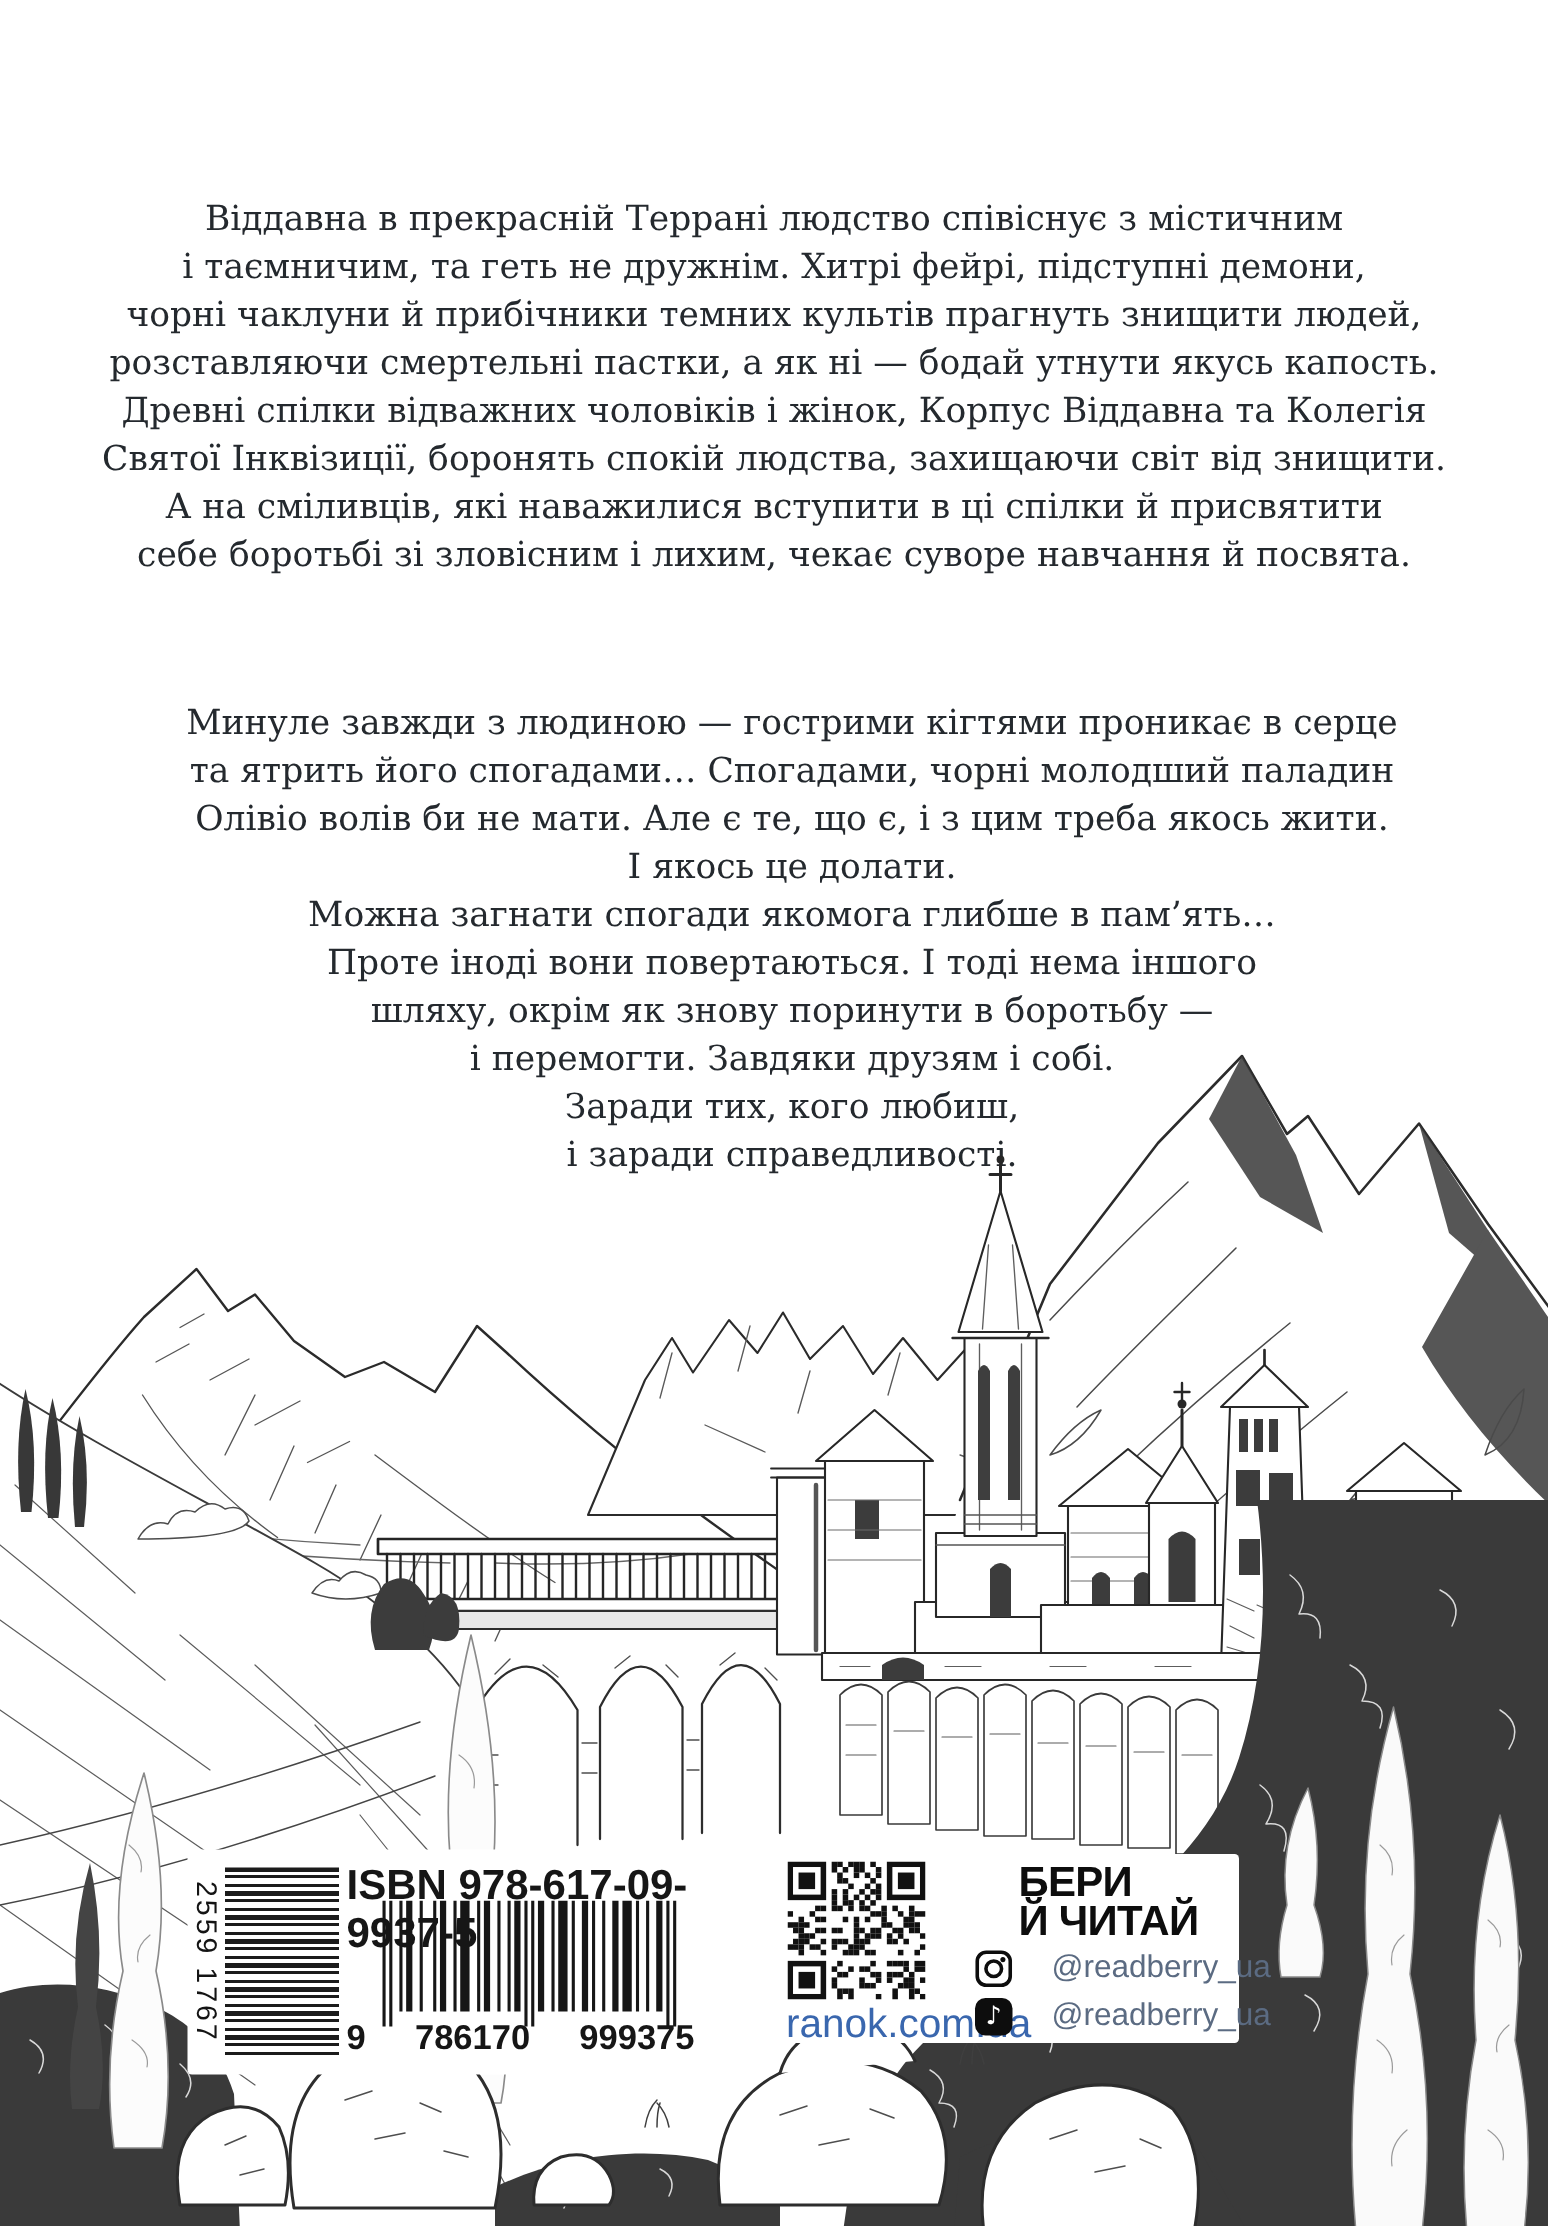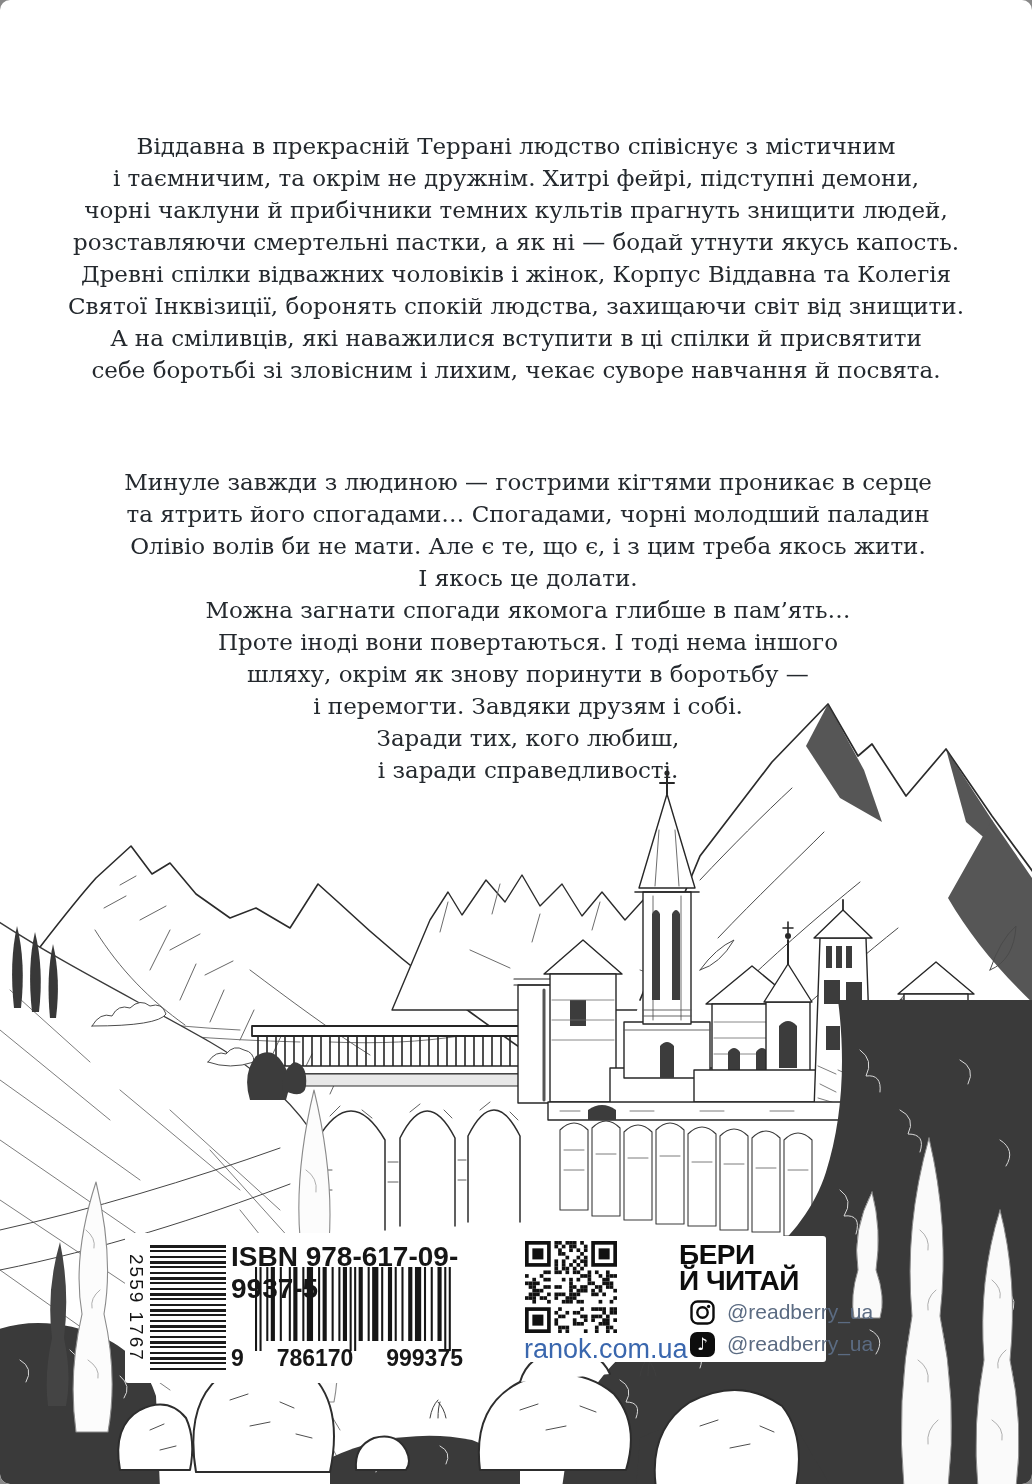--- a/index.html
+++ b/index.html
@@ -1,17 +1,17 @@
 <!DOCTYPE html>
 <html><head>
 <meta charset="utf-8">
 <style>
   html,body{margin:0;padding:0;background:#888;}
   .page{position:relative;width:1032px;height:1484px;background:#ffffff;overflow:hidden;
-        font-family:"DejaVu Serif","Liberation Serif",serif;color:#24292e;margin:0 auto;border-radius:10px;}
+        font-family:"DejaVu Serif","Liberation Serif",serif;color:#24292e;margin:0 auto;}
   .blurb{position:absolute;left:0;width:1032px;text-align:center;}
   .blurb p{margin:0;padding:0;font-size:23px;line-height:32px;white-space:nowrap;}
   .blurb-1{top:130px;}
   .blurb-2{top:466px;padding-left:12px;}
   .scene{position:absolute;left:0;top:670px;width:1032px;height:814px;}
   
   .info-box{position:absolute;background:#ffffff;border-radius:3px;}
   .box-left{left:125px;top:1233px;width:340px;height:150px;}
   .box-right{left:518px;top:1236px;width:308px;height:126px;}
   .spine-code{position:absolute;left:0px;top:6px;height:138px;width:22px;
@@ -22,36 +22,36 @@
   .isbn-text{position:absolute;left:106px;top:8px;width:230px;
       font-family:"Liberation Sans",sans-serif;font-weight:bold;font-size:28px;color:#161616;letter-spacing:0;}
   .ean{position:absolute;left:118px;top:34px;}
   .ean-digits{position:absolute;left:106px;top:112px;width:232px;display:flex;justify-content:space-between;
       font-family:"Liberation Sans",sans-serif;font-size:23px;font-weight:bold;color:#161616;}
   .qr{position:absolute;left:7px;top:5px;}
   .site-link{position:absolute;left:6px;top:98px;font-family:"Liberation Sans",sans-serif;
       font-size:27px;color:#3a67ae;}
   .logo{position:absolute;left:132px;top:6px;font-family:"Liberation Sans",sans-serif;
       font-weight:bold;font-size:28px;line-height:26px;color:#0d0d0d;letter-spacing:-0.5px;margin-left:29px;}
-  .social-row{position:absolute;left:132px;height:28px;display:flex;align-items:center;gap:12px;margin-left:40px;}
+  .social-row{position:absolute;left:132px;height:28px;display:flex;align-items:center;gap:26px;}
   .row-ig{top:62px;}
   .row-tt{top:94px;}
   .handle{font-family:"Liberation Sans",sans-serif;font-size:21px;color:#5b6b82;}
   .tt-icon{width:25px;height:25px;background:#0d0d0d;border-radius:7px;color:#fff;
       display:flex;align-items:center;justify-content:center;font-size:17px;
       font-family:"DejaVu Sans",sans-serif;}
 </style>
 </head>
 <body>
 
 <div class="page">
 
   <div class="blurb blurb-1">
       <p class="line">Віддавна в прекрасній Террані людство співіснує з містичним</p>
-      <p class="line">і таємничим, та окрім не дружнім. Хитрі фейрі, підступні демони,</p>
+      <p class="line">і таємничим, та геть не дружнім. Хитрі фейрі, підступні демони,</p>
       <p class="line">чорні чаклуни й прибічники темних культів прагнуть знищити людей,</p>
       <p class="line">розставляючи смертельні пастки, а як ні — бодай утнути якусь капость.</p>
       <p class="line">Древні спілки відважних чоловіків і жінок, Корпус Віддавна та Колегія</p>
       <p class="line">Святої Інквізиції, боронять спокій людства, захищаючи світ від знищити.</p>
       <p class="line">А на сміливців, які наважилися вступити в ці спілки й присвятити</p>
       <p class="line">себе боротьбі зі зловісним і лихим, чекає суворе навчання й посвята.</p>
     </div>
   <div class="blurb blurb-2">
       <p class="line">Минуле завжди з людиною — гострими кігтями проникає в серце</p>
       <p class="line">та ятрить його спогадами… Спогадами, чорні молодший паладин</p>

